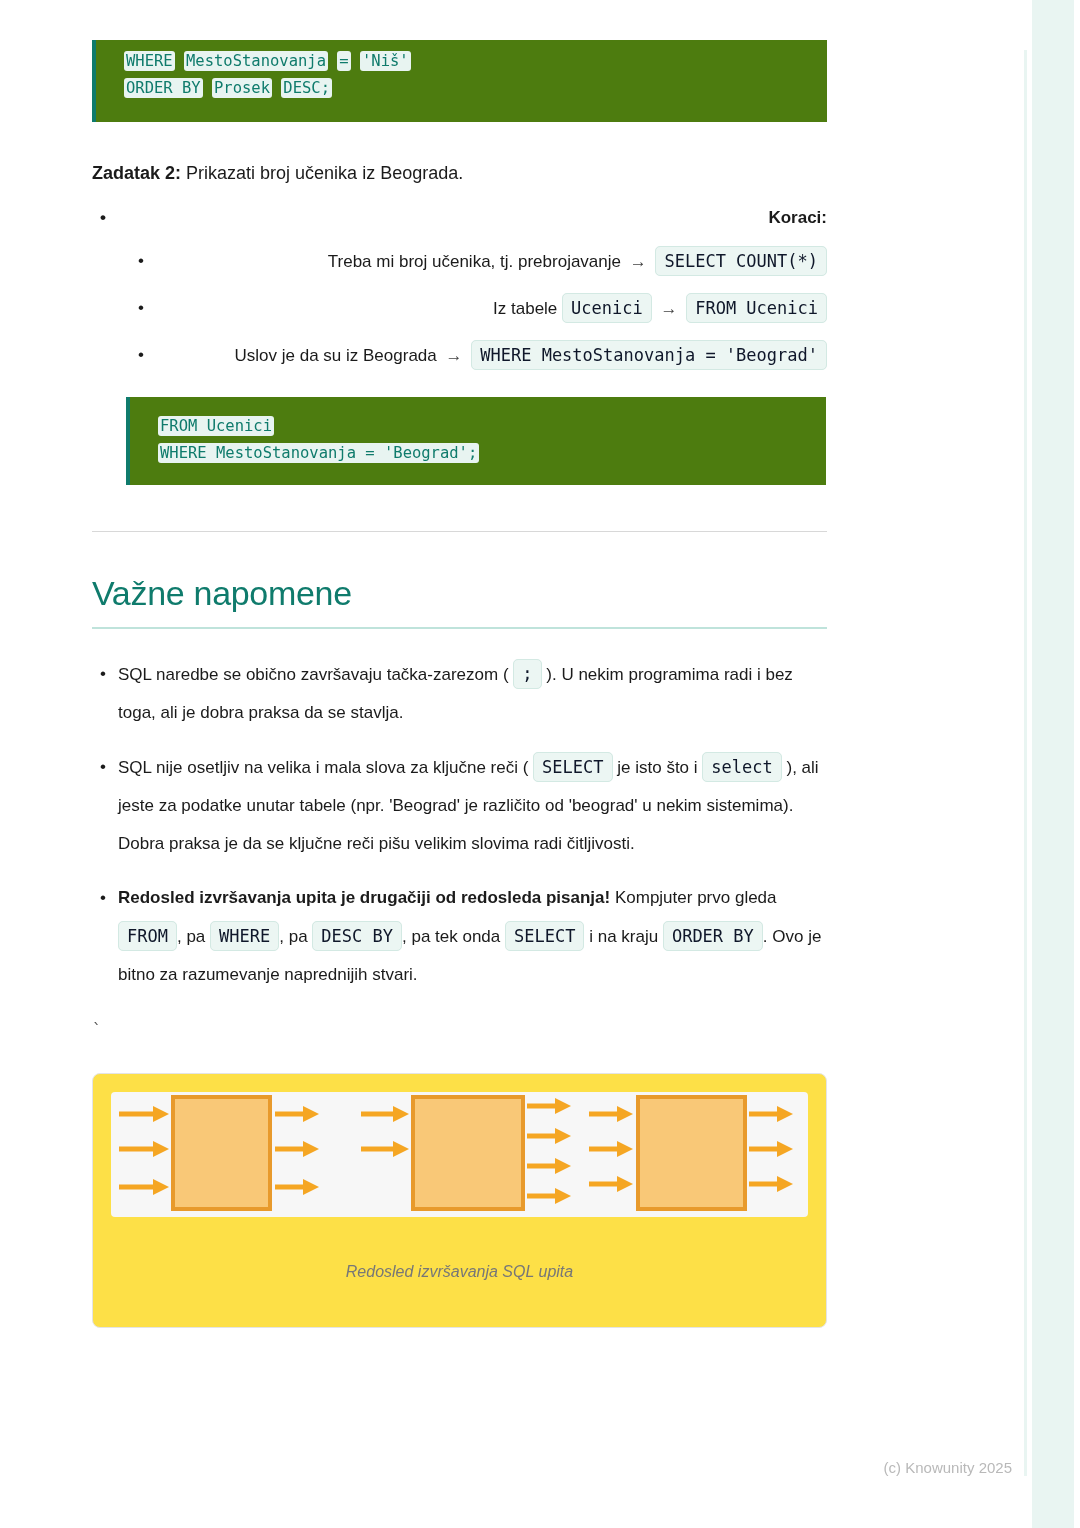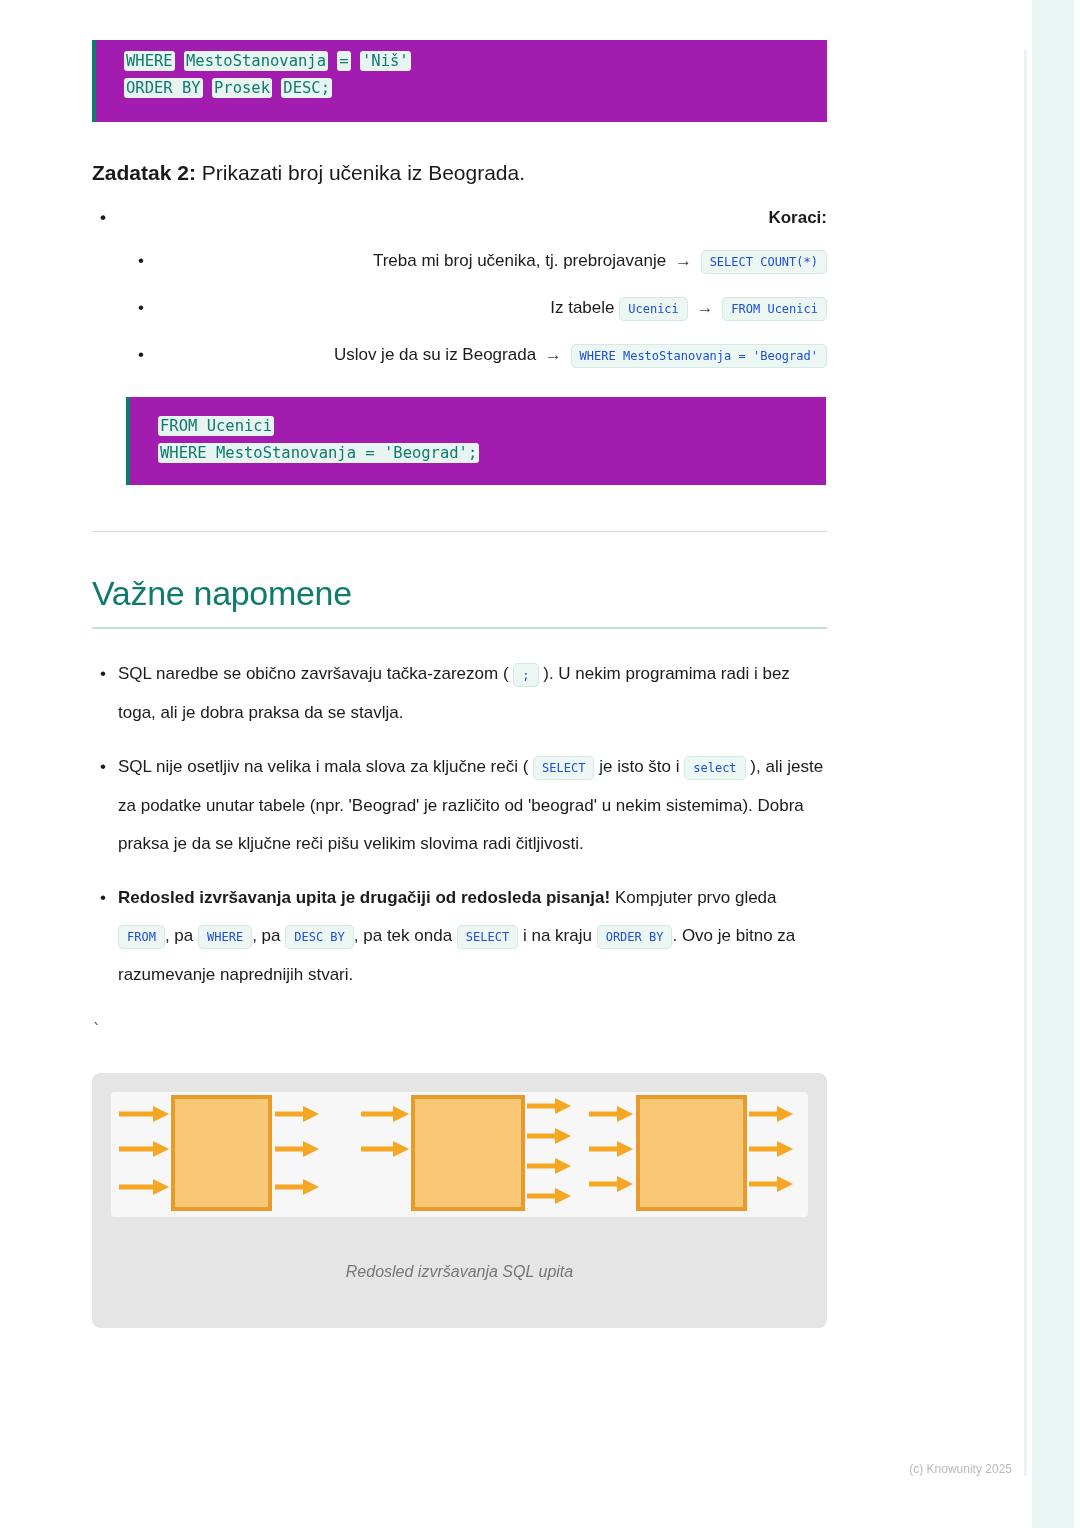--- a/index.html
+++ b/index.html
@@ -52,21 +52,21 @@
     box-sizing: border-box;
   }
 
   .content {
     margin: 0 92px 0 92px;
     width: 735px;
   }
 
   
   .codeblock {
-    background: #a21caf;
+    background: #4d7c0f;
     border-left: 4px solid #0f7b6c;
     padding: 16px 18px 18px 28px;
     box-sizing: border-box;
     margin: 0;
   }
   .codeline {
     font-family: "DejaVu Sans Mono", monospace;
     font-size: 15.5px;
     line-height: 27px;
     color: #0f7b6c;
@@ -80,21 +80,21 @@
 
   
   .top-code {
     margin-top: 40px;
     padding-top: 8px;
     padding-bottom: 20px;
   }
 
   
   p.task {
-    font-size: 21px;
+    font-size: 18px;
     line-height: 26px;
     margin: 38px 0 0 0;
   }
   p.task b { font-weight: bold; }
 
   ul.lvl1 {
     margin: 18px 0 0 0;
     padding-left: 26px;
     list-style: none;
   }
@@ -129,24 +129,24 @@
   ul.lvl2 > li::before {
     content: "•";
     position: absolute;
     left: -18px;
     top: 0;
     font-size: 17px;
   }
 
   code.inline {
     font-family: "DejaVu Sans Mono", monospace;
-    font-size: 12px;
+    font-size: 17px;
     background: #ecf6f3;
     border: 1px solid #d3e9e3;
-    color: #1d4ed8;
+    color: #0f172a;
     border-radius: 5px;
     padding: 4px 8px;
     white-space: nowrap;
     margin-top: 12px;
   }
   .arrow { color: #444; padding: 0 4px; }
 
   .solution-code {
     margin: 26px 0 0 34px;
     width: 700px;
@@ -198,41 +198,41 @@
 
   
   .figure {
     margin: 34px 0 0 0;
     border: 1px solid #e4e4e4;
     border-radius: 8px;
     padding: 18px;
     box-sizing: border-box;
     width: 735px;
     height: 255px;
-    background: #e5e5e5;
+    background: #fde047;
   }
   .figure-inner {
     background: #f7f7f7;
     border-radius: 4px;
     height: 125px;
     position: relative;
   }
   .fig-caption {
     text-align: center;
     font-style: italic;
     color: #777;
     font-size: 16px;
     margin-top: 46px;
   }
 
   .copyright {
     position: absolute;
     right: 68px;
     bottom: 52px;
-    font-size: 12px;
+    font-size: 15px;
     color: #b9b9b9;
   }
 </style>
 </head>
 <body>
 
 <div class="edge-strip"></div>
 <div class="edge-strip-inner"></div>
 <div class="edge-line"></div>
 

